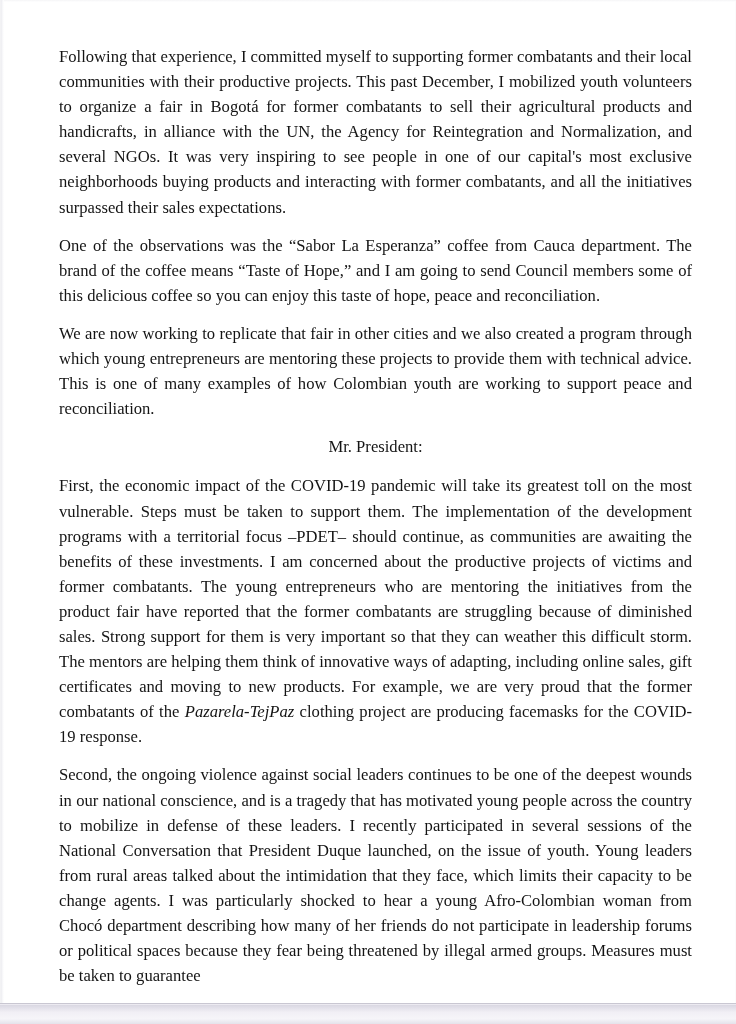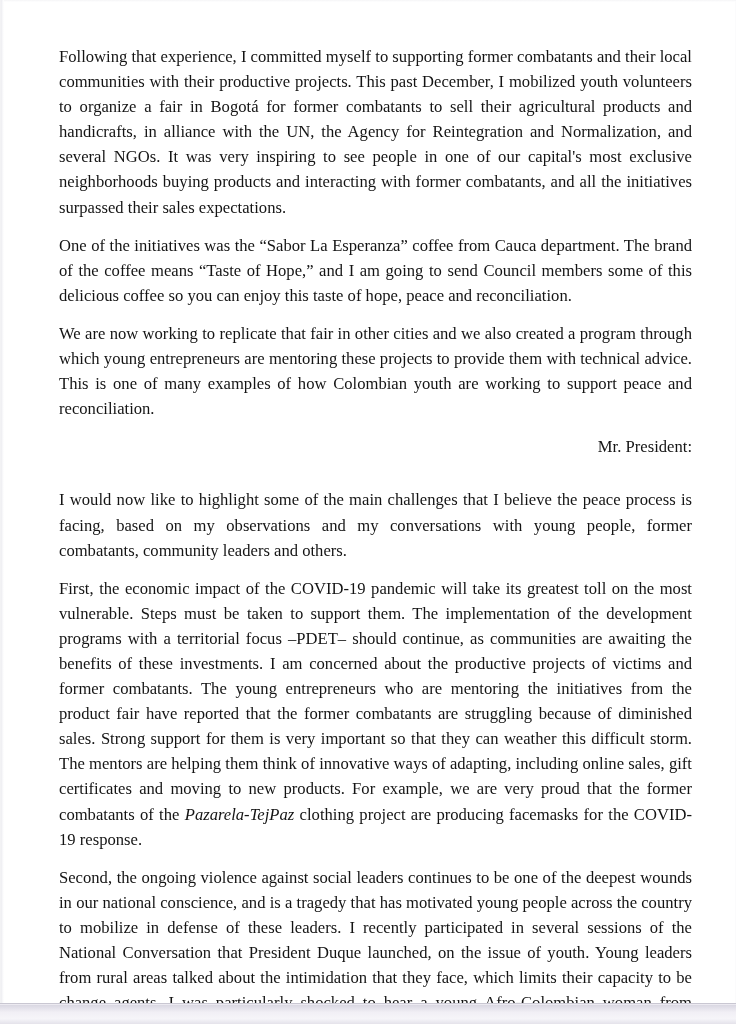--- a/index.html
+++ b/index.html
@@ -69,22 +69,22 @@
     text-align: justify;
     text-justify: inter-word;
     -webkit-font-smoothing: antialiased;
     letter-spacing: .01px;
   }
   p.para:last-child {
     margin-bottom: 0;
   }
   
   p.salutation {
-    text-align: right;
-    margin-bottom: 28px;
+    text-align: center;
+    margin-bottom: 14px;
   }
   em.work-title {
   }
 
   
   #page-gap {
     position: absolute;
     left: 0;
     top: 1003px;
     width: 736px;
@@ -110,27 +110,26 @@
 
   <div id="page-sheet">
 
     <div id="scan-edge-top"></div>
     <div id="scan-edge-left"></div>
 
     <div id="text-column">
 
       <p class="para">Following that experience, I committed myself to supporting former combatants and their local communities with their productive projects. This past December, I mobilized youth volunteers to organize a fair in Bogotá for former combatants to sell their agricultural products and handicrafts, in alliance with the UN, the Agency for Reintegration and Normalization, and several NGOs.  It was very inspiring to see people in one of our capital's most exclusive neighborhoods buying products and interacting with former combatants, and all the initiatives surpassed their sales expectations.</p>
 
-      <p class="para">One of the initiatives was the “Sabor La Esperanza” coffee from Cauca department.  The brand of the coffee means “Taste of Hope,” and I am going to send Council members some of this delicious coffee so you can enjoy this taste of hope, peace and reconciliation.</p>
+      <p class="para">One of the observations was the “Sabor La Esperanza” coffee from Cauca department.  The brand of the coffee means “Taste of Hope,” and I am going to send Council members some of this delicious coffee so you can enjoy this taste of hope, peace and reconciliation.</p>
 
       <p class="para">We are now working to replicate that fair in other cities and we also created a program through which young entrepreneurs are mentoring these projects to provide them with technical advice. This is one of many examples of how Colombian youth are working to support peace and reconciliation.</p>
 
       <p class="para salutation">Mr. President:</p>
 
-      <p class="para">I would now like to highlight some of the main challenges that I believe the peace process is facing, based on my observations and my conversations with young people, former combatants, community leaders and others.</p>
 
       <p class="para"><span>First, the economic impact of the COVID-19 pandemic will take its greatest toll on the most vulnerable.  Steps must be taken to support them.  The implementation of the development programs with a territorial focus –PDET– should continue, as communities are awaiting the benefits of these investments.  I am concerned about the productive projects of victims and former combatants.  The young entrepreneurs who are mentoring the initiatives from the product fair have reported that the former combatants are struggling because of diminished sales.  Strong support for them is very important so that they can weather this difficult storm.  The mentors are helping them think of innovative ways of adapting, including online sales, gift certificates and moving to new products.  For example, we are very proud that the former combatants of the </span><em class="work-title">Pazarela-TejPaz</em><span> clothing project are producing facemasks for the COVID-19 response.</span></p>
 
       <p class="para">Second, the ongoing violence against social leaders continues to be one of the deepest wounds in our national conscience, and is a tragedy that has motivated young people across the country to mobilize in defense of these leaders.  I recently participated in several sessions of the National Conversation that President Duque launched, on the issue of youth.  Young leaders from rural areas talked about the intimidation that they face, which limits their capacity to be change agents. I was particularly shocked to hear a young Afro-Colombian woman from Chocó department describing how many of her friends do not participate in leadership forums or political spaces because they fear being threatened by illegal armed groups.  Measures must be taken to guarantee</p>
 
     </div>
   </div>
 
   <div id="page-gap">
     <div id="page-gap-sheen"></div>

